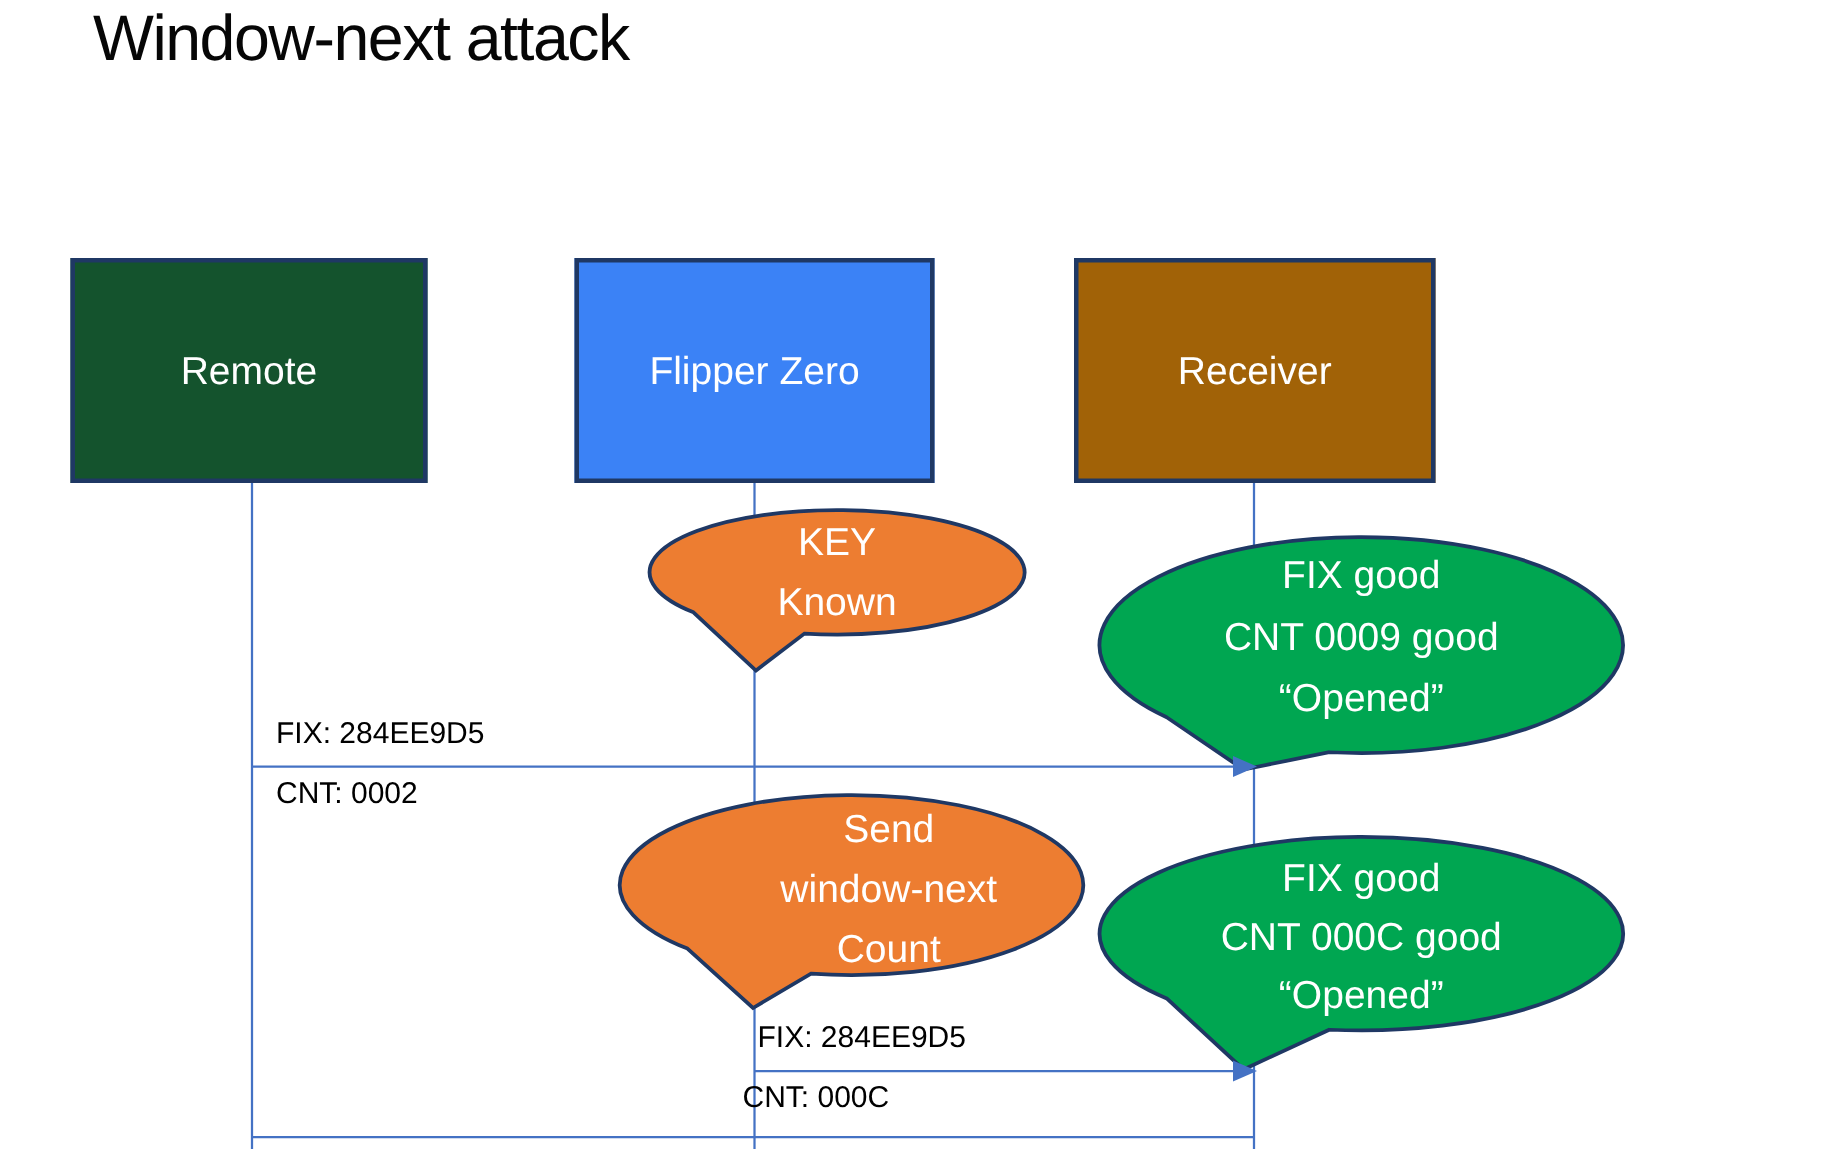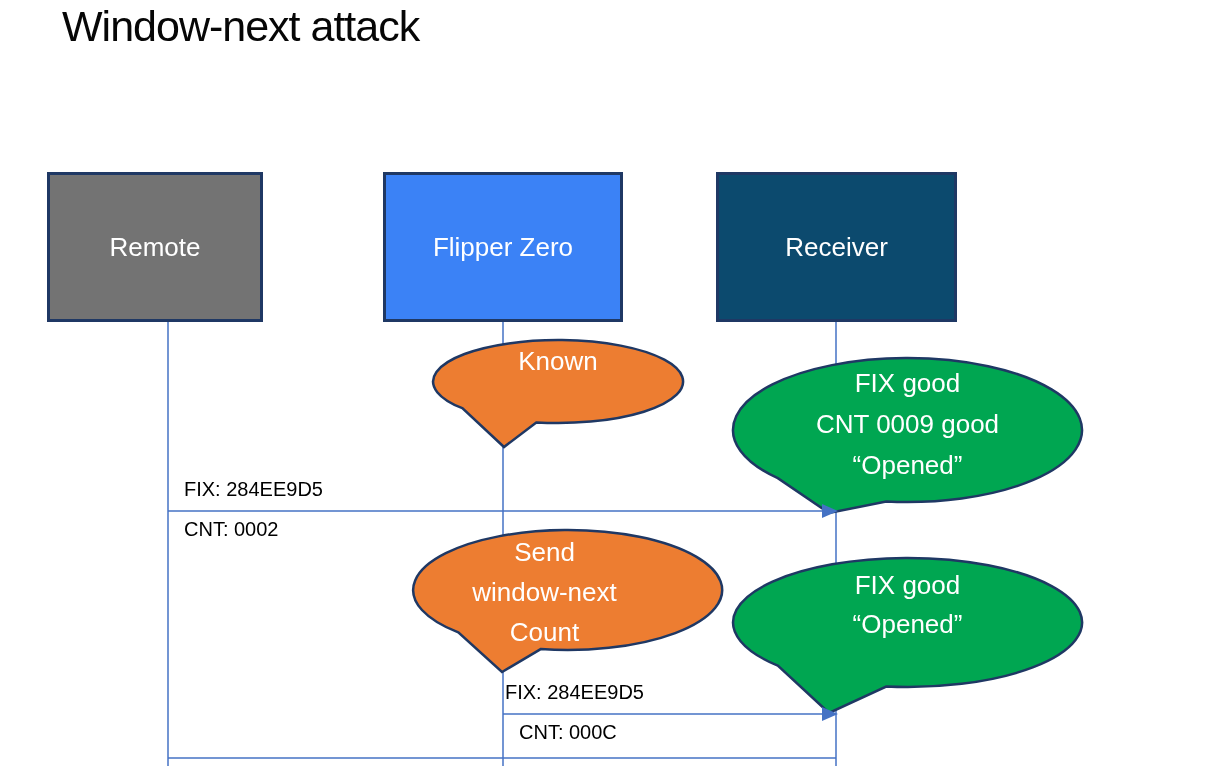--- a/index.html
+++ b/index.html
@@ -9,40 +9,40 @@
   }
   .title {
     position:absolute; left:62px; top:2px; font-size:43px; font-weight:300;
     color:#060606; letter-spacing:-1px; white-space:nowrap;
   }
   .actor {
     position:absolute; top:172px; height:150px; box-sizing:border-box;
     border:3px solid #1F3864; display:flex; align-items:center; justify-content:center;
   }
   .actor span { color:#ffffff; font-size:26px; }
-  .actor--remote   { left:47px;  width:216px; background:#737373; }
+  .actor--remote   { left:47px;  width:238px; background:#14532d; }
   .actor--flipper  { left:383px; width:240px; background:#3b82f6; }
-  .actor--receiver { left:716px; width:241px; background:#0c4a6e; }
+  .actor--receiver { left:716px; width:241px; background:#a16207; }
   svg.layer { position:absolute; left:0; top:0; display:block; }
   .callout-text {
     position:absolute; text-align:center; color:#ffffff; font-size:26px;
     pointer-events:none;
   }
   .ct-a { left:433px; top:341px; width:250px; line-height:40px; }
   .ct-b { left:733px; top:363px; width:349px; line-height:41px; }
-  .ct-c { left:390px; top:532px; width:309px; line-height:40px; }
+  .ct-c { left:438px; top:532px; width:309px; line-height:40px; }
   .ct-d { left:733px; top:566px; width:349px; line-height:39px; }
   .msg-label {
     position:absolute; color:#000000; font-size:20px; line-height:28px;
     white-space:nowrap;
   }
   .ml-1t { left:184px; top:475px; }
   .ml-1b { left:184px; top:515px; }
   .ml-2t { left:505px; top:678px; }
-  .ml-2b { left:519px; top:718px; }
+  .ml-2b { left:495px; top:718px; }
 </style>
 </head>
 <body>
 
 <div class="canvas">
 
   <div class="title">Window-next attack</div>
 
   <div class="actor actor--remote">
     <span>Remote</span>
@@ -67,34 +67,36 @@
     <path d="M 462.3 408.2 A 125 41.5 0 1 1 536.3 422.4 L 504 447 Z" fill="#ED7D31" stroke="#1F3864" stroke-width="2.5"></path>
     <path d="M 777.8 478.2 A 174.5 72 0 1 1 886.2 501.5 L 829 513 Z" fill="#00A651" stroke="#1F3864" stroke-width="2.5"></path>
     <path d="M 458.3 632.4 A 154.5 60 0 1 1 540.7 649.1 L 502 672 Z" fill="#ED7D31" stroke="#1F3864" stroke-width="2.5"></path>
     <path d="M 777.8 665.6 A 174.5 64.5 0 1 1 886.2 686.5 L 829 713 Z" fill="#00A651" stroke="#1F3864" stroke-width="2.5"></path>
 
     <polygon points="822,504 838,511 822,518" fill="#4472C4"></polygon>
     <polygon points="822,707 838,714 822,721" fill="#4472C4"></polygon>
   </svg>
 
   <div class="callout-text ct-a">
+    <div>KEY</div>
     <div>Known</div>
   </div>
   <div class="callout-text ct-b">
     <div>FIX good</div>
     <div>CNT 0009 good</div>
     <div>“Opened”</div>
   </div>
   <div class="callout-text ct-c">
     <div>Send</div>
     <div>window-next</div>
     <div>Count</div>
   </div>
   <div class="callout-text ct-d">
     <div>FIX good</div>
+    <div>CNT 000C good</div>
     <div>“Opened”</div>
   </div>
 
   <div class="msg-label ml-1t">FIX: 284EE9D5</div>
   <div class="msg-label ml-1b">CNT: 0002</div>
   <div class="msg-label ml-2t">FIX: 284EE9D5</div>
   <div class="msg-label ml-2b">CNT: 000C</div>
 
 </div>
 

